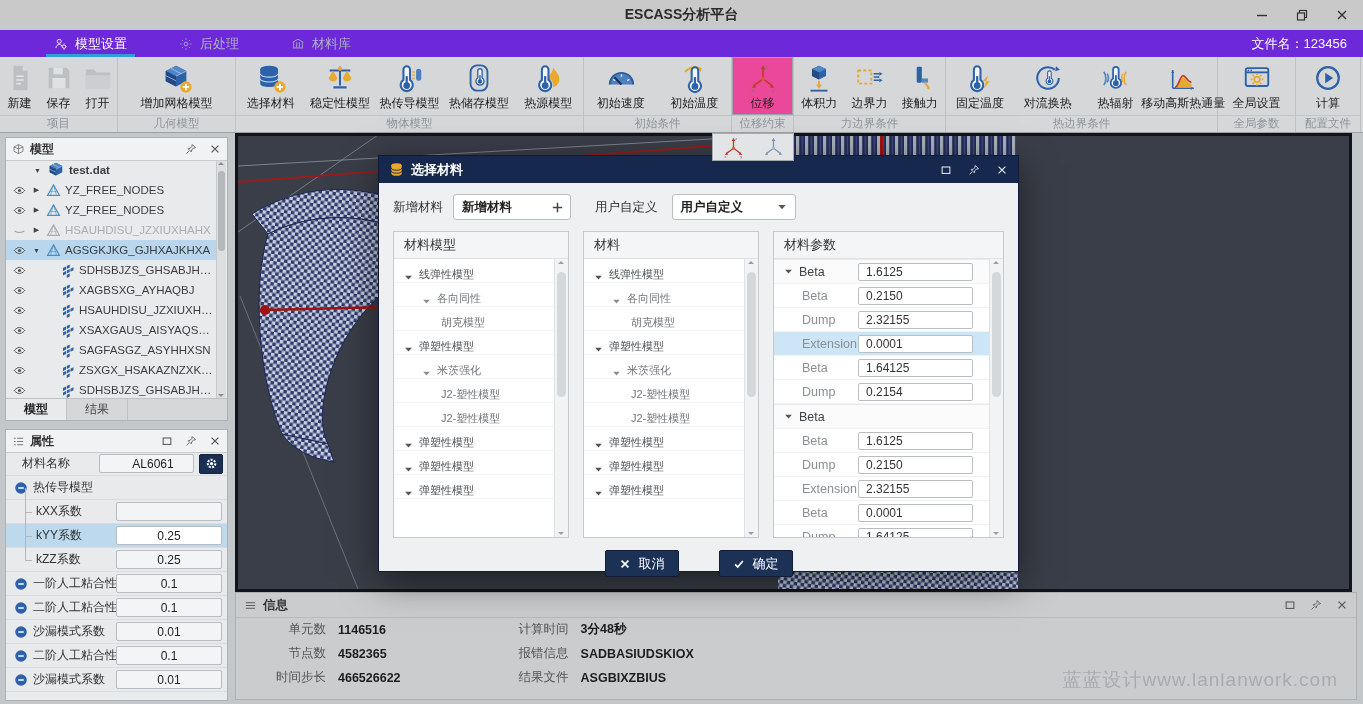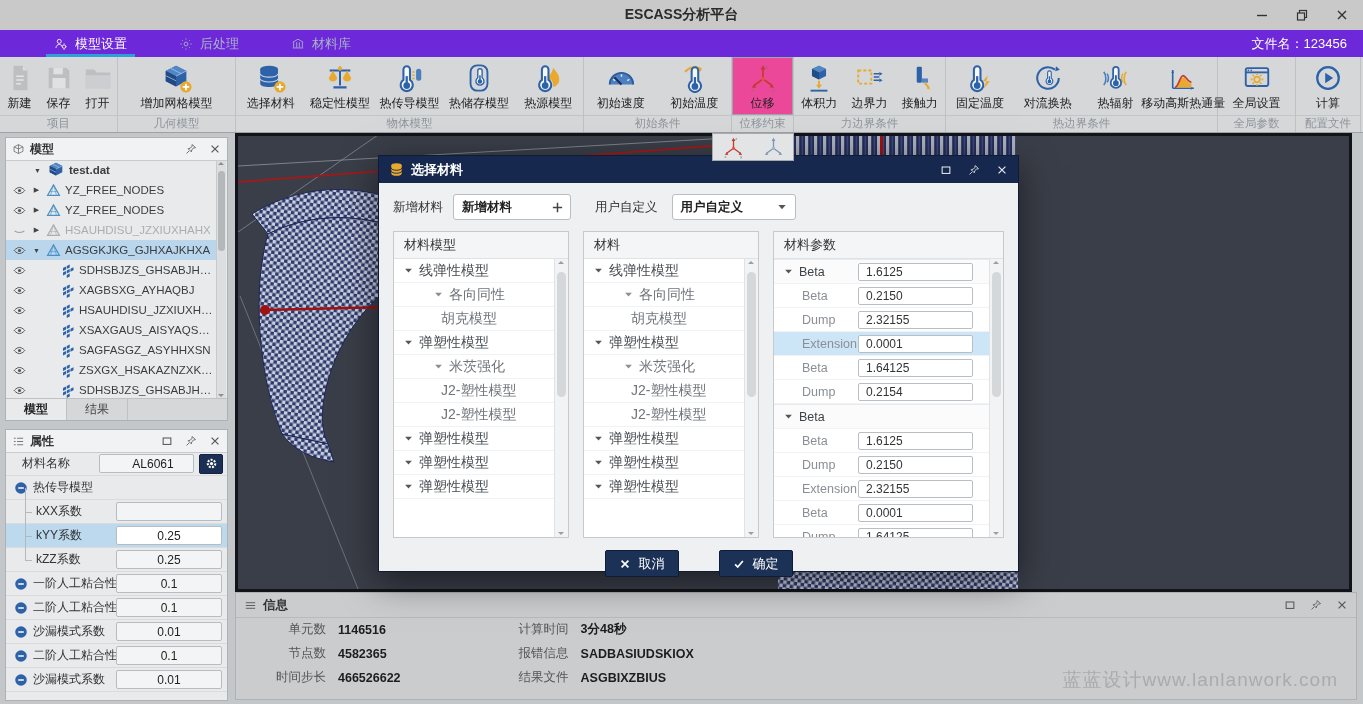--- a/index.html
+++ b/index.html
@@ -142,25 +142,25 @@
     display:flex;align-items:center;padding:0 8px;box-sizing:border-box;cursor:pointer;margin-left:4px;}
   .selbox .selval{flex:1;font-size:12.5px;font-weight:700;color:#222;}
   .selbox .caret{width:10px;height:10px;color:#555;}
   .dlists{display:flex;gap:14px;margin:2px 14px 0;height:307px;}
   .dcol{position:relative;background:#fff;border:1px solid #c6cacd;box-sizing:border-box;}
   .dcol.c1,.dcol.c2{flex:0 0 176px;}
   .dcol.c3{flex:1;}
   .dhdr{height:26px;background:#f4f5f6;border-bottom:1px solid #dfe2e4;display:flex;align-items:center;
     padding-left:10px;font-size:13px;color:#333;}
   .dlist{position:absolute;left:0;right:13px;top:27px;bottom:0;overflow:hidden;}
-  .drow{height:23px;display:flex;align-items:center;border-bottom:1px solid #f1f2f3;font-size:14px;
+  .drow{height:23px;display:flex;align-items:flex-end;border-bottom:1px solid #f1f2f3;font-size:11px;
     color:#4a4f54;cursor:pointer;}
   .drow .dcaret{width:9px;height:9px;color:#555;margin-right:6px;flex:0 0 auto;}
   .drow.lvl0{padding-left:10px;}
-  .drow.lvl1{padding-left:40px;color:#70757b;}
+  .drow.lvl1{padding-left:28px;color:#70757b;}
   .drow.lvl1 .dcaret{color:#8a8f95;}
   .drow.lvl2{padding-left:47px;color:#70757b;}
   .dscroll{position:absolute;right:0;top:27px;bottom:0;width:13px;background:#f2f3f4;border-left:1px solid #e0e3e5;}
   .dthumb{position:absolute;left:2px;right:2px;top:13px;height:125px;background:#d5d8db;border-radius:5px;}
   .dscroll::before,.dscroll::after{content:"";position:absolute;left:3px;border:3.5px solid transparent;}
   .dscroll::before{top:2px;border-bottom-color:#9a9fa4;border-top:none;}
   .dscroll::after{bottom:2px;border-top-color:#9a9fa4;border-bottom:none;}
   .prow2{height:23px;display:flex;align-items:center;border-bottom:1px solid #f1f2f3;font-size:12.5px;color:#8a8f95;}
   .prow2 .dcaret{width:9px;height:9px;color:#555;margin:0 6px 0 10px;flex:0 0 auto;}
   .prow2.hdr{color:#3d4247;border-top:1px solid #e8eaec;background:#fbfbfc;}

